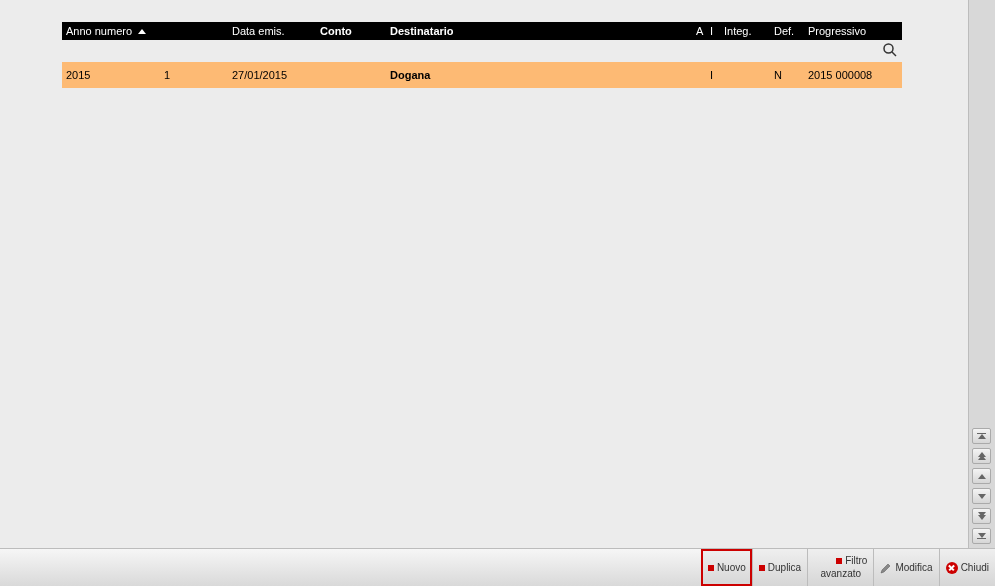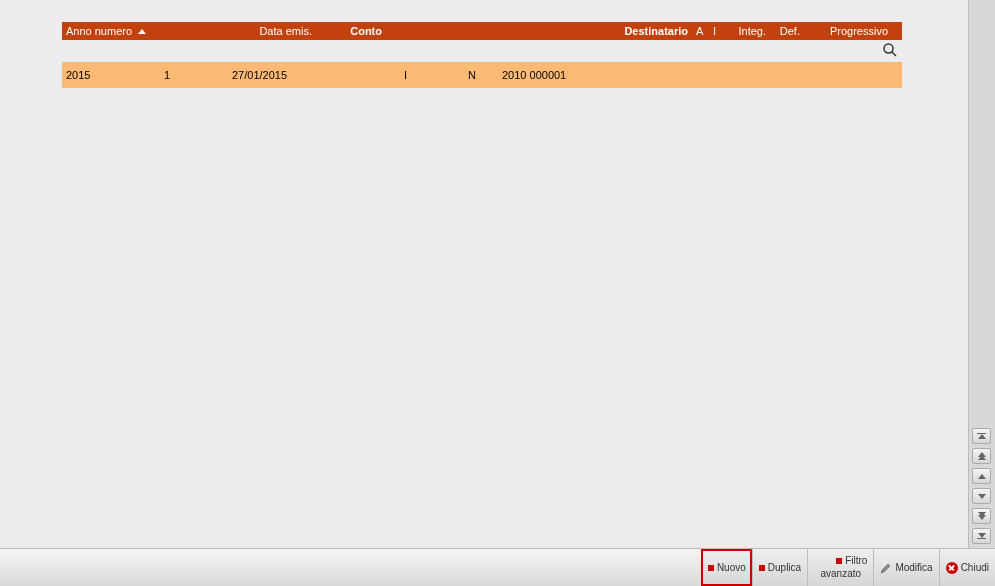--- a/index.html
+++ b/index.html
@@ -30,25 +30,24 @@
     }
     .table-wrap {
       position: absolute;
       left: 62px;
       top: 22px;
       width: 840px;
     }
     .thead {
       display: flex;
       height: 18px;
-      background: #c2410c;
+      background: #000000;
       color: #fff;
       align-items: center;
       font-size: 11px;
-      text-align: right;
     }
     .th { padding: 0 4px; white-space: nowrap; }
     .th-anno { width: 98px; display:flex; align-items:center; gap:6px; }
     .th-num { width: 68px; }
     .th-data { width: 88px; }
     .th-conto { width: 70px; font-weight: bold; }
     .th-dest { width: 306px; font-weight: bold; }
     .th-a { width: 14px; }
     .th-i { width: 14px; }
     .th-integ { width: 50px; }
@@ -197,25 +196,26 @@
             <line x1="10" y1="10" x2="14" y2="14" stroke="#333" stroke-width="1.5"></line>
           </svg>
       </span>
     </div>
 
     <div class="trow">
       <div class="td th-anno">2015</div>
       <div class="td th-num">1</div>
       <div class="td th-data">27/01/2015</div>
       <div class="td th-conto"></div>
+      <div class="td th-dest">Dogana</div>
       <div class="td th-a"></div>
       <div class="td th-i">I</div>
       <div class="td th-integ"></div>
       <div class="td th-def">N</div>
-      <div class="td th-prog">2010 000001</div>
+      <div class="td th-prog">2015 000008</div>
     </div>
 
   </div>
 </div>
 
 <div class="right-strip"></div>
 
 <div class="right-nav">
   <div class="navbtn">
     <span class="bar-up">

